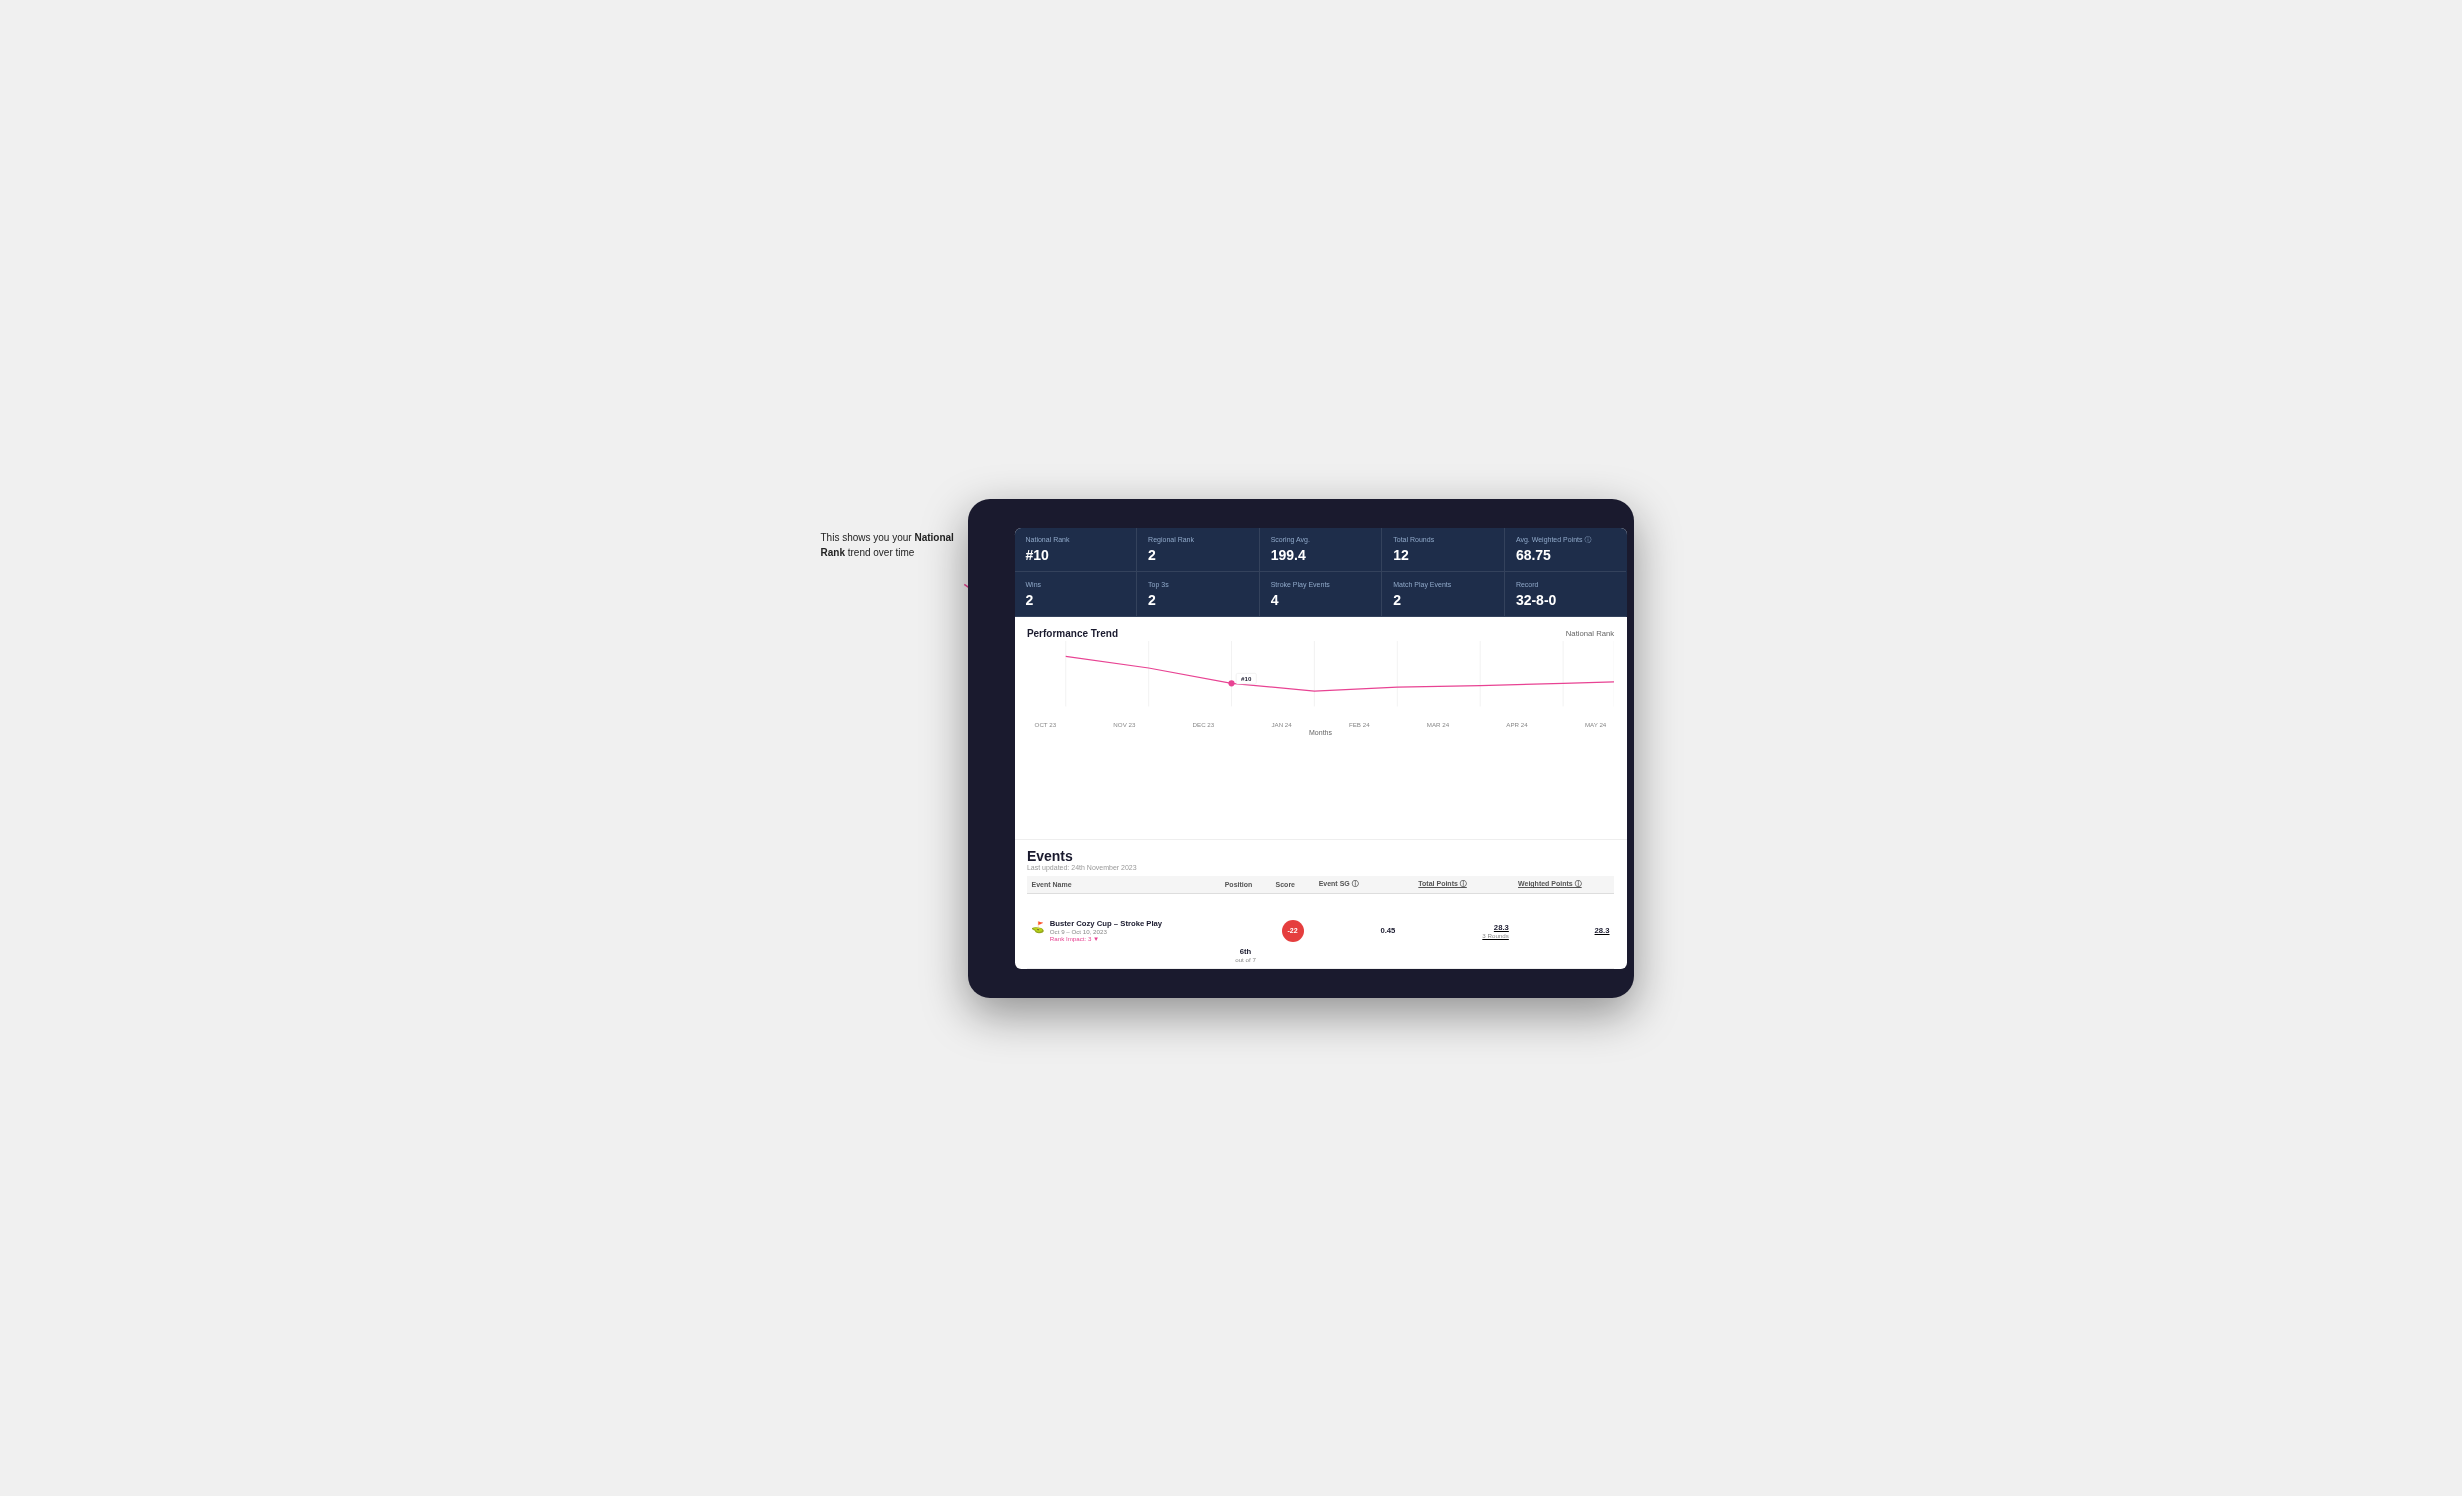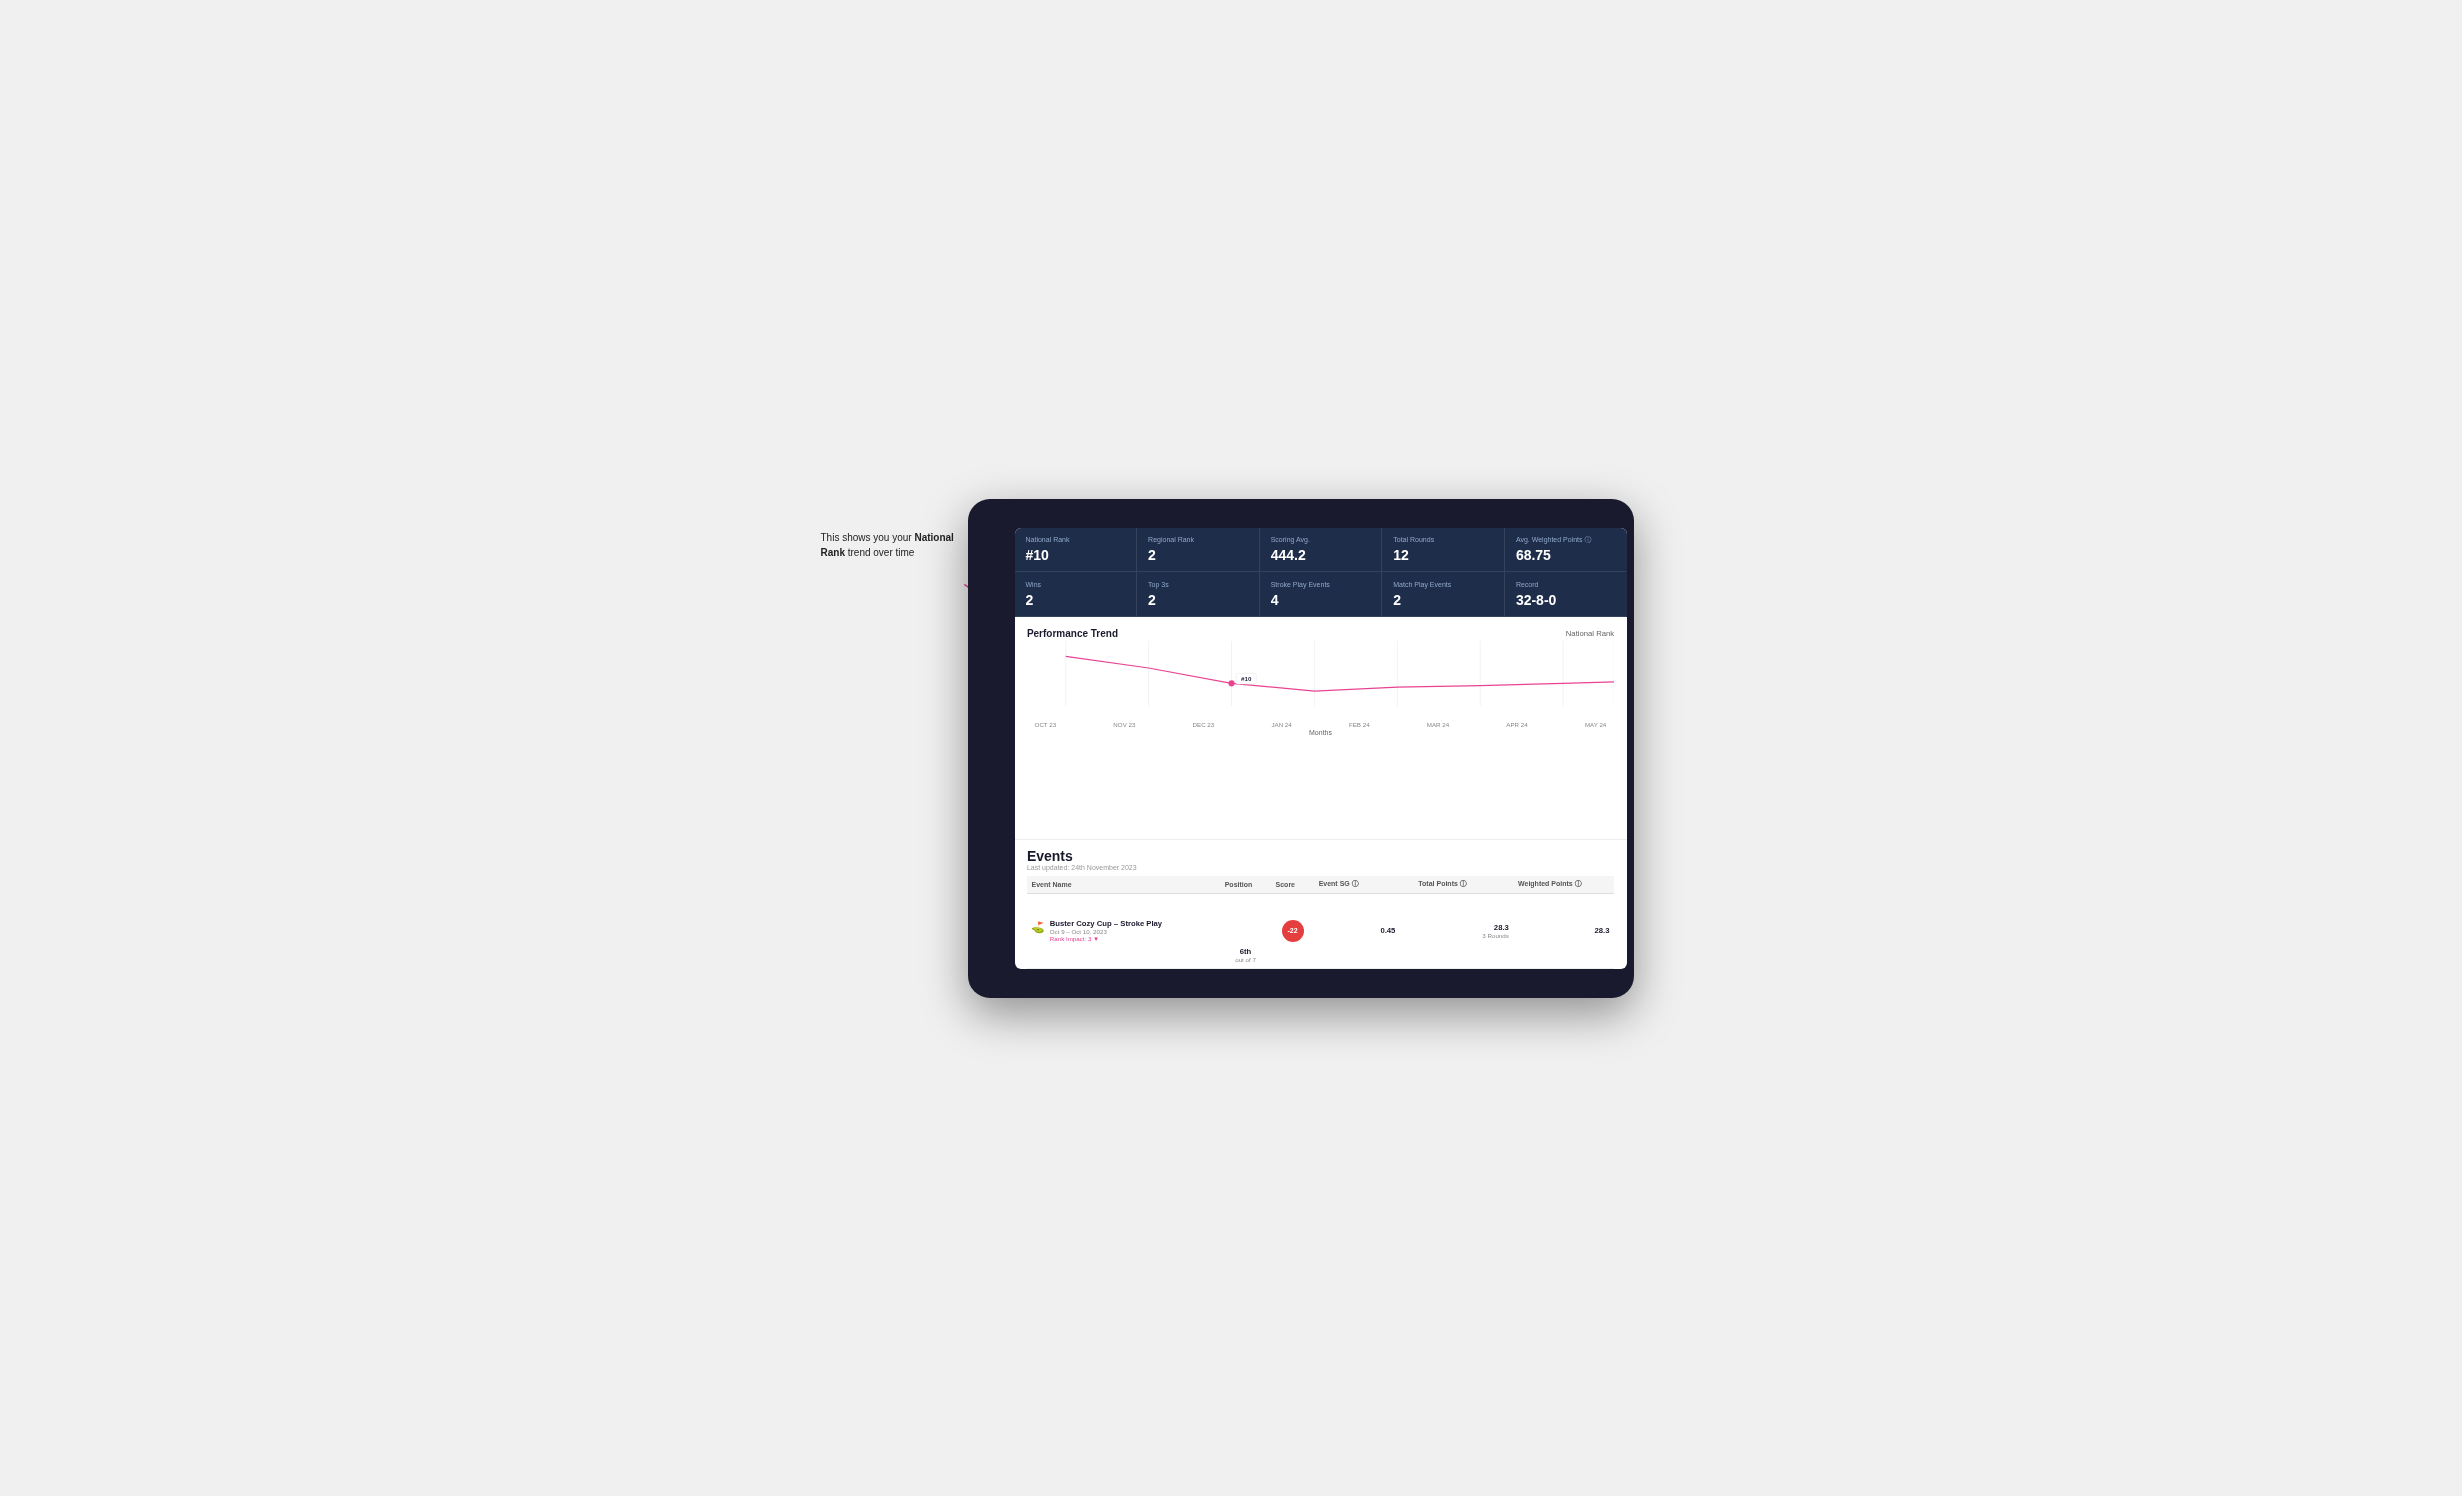--- a/index.html
+++ b/index.html
@@ -207,21 +207,21 @@
       width: 22px;
       height: 22px;
       display: flex;
       align-items: center;
       justify-content: center;
       font-size: 7px;
       font-weight: 700;
       margin: 0 auto;
     }
     .align-center { text-align: center; }
-    .align-right { text-align: right; }
+    .align-right { text-align: right; text-decoration: underline; }
     .bold-val { font-weight: 700; font-size: 7.7px; color: #1a1a2e; margin-left: 48px; }
     .sub-text { font-size: 6.2px; color: #888; }
   </style>
 </head>
 <body>
 
 <div class="scene">
 
   <div class="annotation">
     <span>This shows you your </span><strong>National Rank</strong><span> trend over time</span>
@@ -244,21 +244,21 @@
           <div class="stat-cell">
             <div class="stat-label">National Rank</div>
             <div class="stat-value">#10</div>
           </div>
           <div class="stat-cell">
             <div class="stat-label">Regional Rank</div>
             <div class="stat-value">2</div>
           </div>
           <div class="stat-cell">
             <div class="stat-label">Scoring Avg.</div>
-            <div class="stat-value">444.2</div>
+            <div class="stat-value">199.4</div>
           </div>
           <div class="stat-cell">
             <div class="stat-label">Total Rounds</div>
             <div class="stat-value">12</div>
           </div>
           <div class="stat-cell">
             <div class="stat-label">Avg. Weighted Points ⓘ</div>
             <div class="stat-value">68.75</div>
           </div>
         </div>

